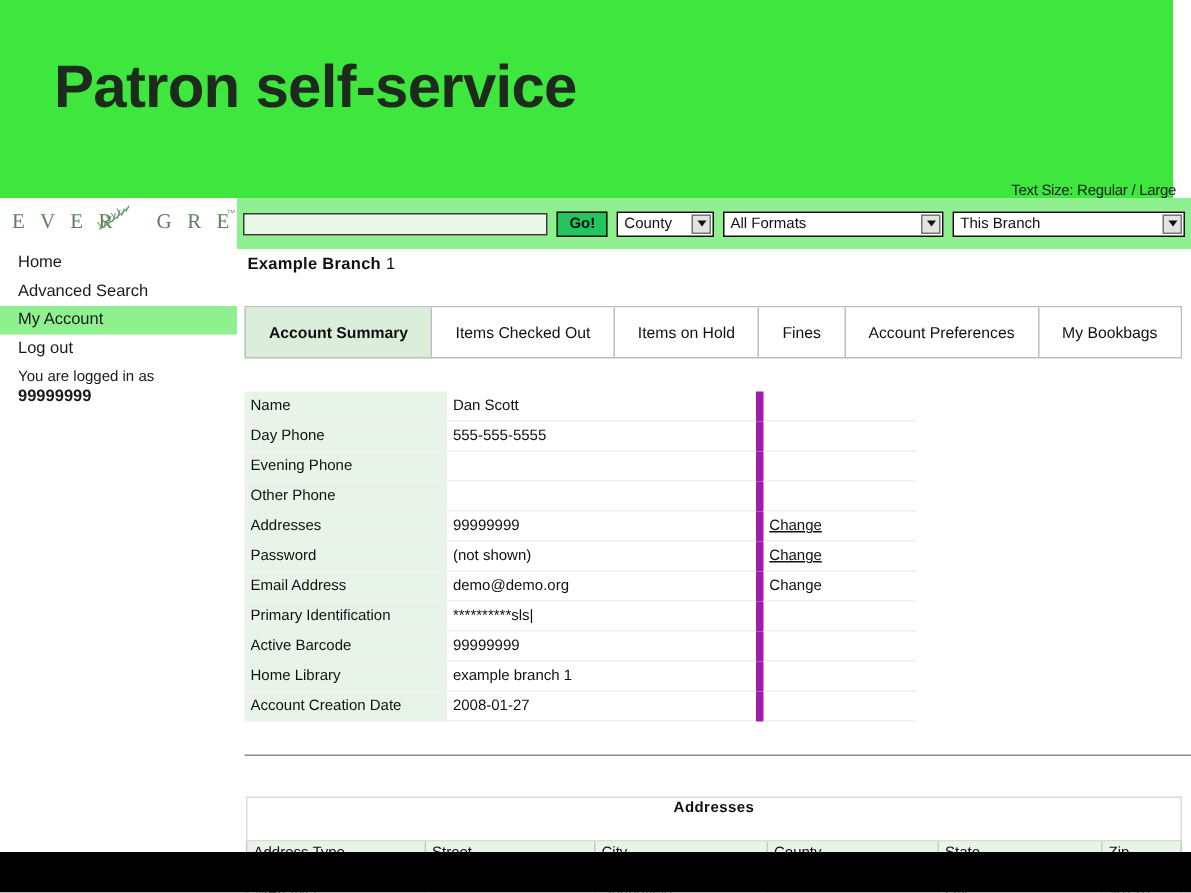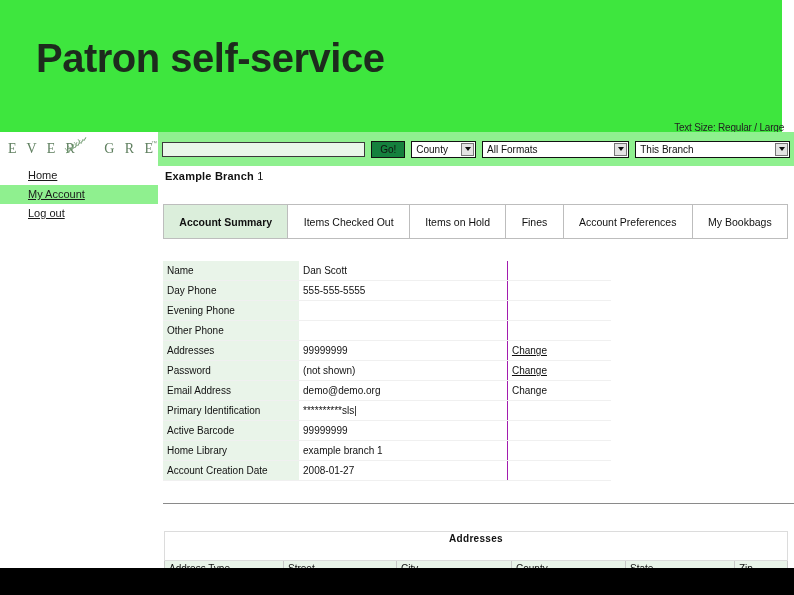--- a/index.html
+++ b/index.html
@@ -114,28 +114,29 @@
     background: #e9f7e9;
     border: 1px solid #3a3a3a;
     font-size: 10px;
     padding: 0 3px;
     box-sizing: border-box;
     font-family: "Liberation Sans", sans-serif;
   }
   .go-btn {
     height: 17px;
     min-width: 34px;
-    background: #15803d;
+    background: #22c55e;
     border: 1px solid #111;
     font-size: 10px;
     color: #111;
     padding: 0 5px;
     cursor: pointer;
     font-family: "Liberation Sans", sans-serif;
     line-height: 15px;
+    font-weight: bold;
   }
   .dd {
     height: 17px;
     border: 1px solid #111;
     background: #ffffff;
     font-size: 10px;
     position: relative;
     display: flex;
     align-items: center;
     padding-left: 4px;
@@ -171,24 +172,23 @@
   
   .sidebar {
     position: absolute;
     left: 0;
     top: 34px;
     width: 158px;
   }
   .side-item {
     font-size: 11px;
     color: #1a1a1a;
-    padding: 3px 0 3px 28px;
+    padding: 3px 0 3px 12px;
     line-height: 13px;
     cursor: pointer;
-    text-decoration: underline;
   }
   .side-item.active {
     background: #8ff08f;
   }
   .side-note {
     font-size: 10px;
     color: #1a1a1a;
     padding: 4px 0 0 12px;
     line-height: 12px;
   }
@@ -255,21 +255,21 @@
     width: 134px;
     background: #e9f4e9;
   }
   .acct-value {
     width: 210px;
     background: #ffffff;
   }
   .acct-action {
     width: 100px;
     background: #ffffff;
-    border-left: 1px solid #a21caf;
+    border-left: 5px solid #a21caf;
   }
   .acct-action a {
     color: #111;
     text-decoration: underline;
   }
   .acct-action a.plain { text-decoration: none; }
 
   .divider {
     margin-top: 22px;
     width: 631px;
@@ -379,22 +379,27 @@
         <span>This Branch</span>
         <span class="arrow">
             <i></i>
           </span>
       </div>
     </div>
   </div>
 
   <div class="sidebar">
     <div class="side-item">Home</div>
+    <div class="side-item">Advanced Search</div>
     <div class="side-item active">My Account</div>
     <div class="side-item">Log out</div>
+    <div class="side-note">
+      <span>You are logged in as</span><br>
+      <b>99999999</b>
+    </div>
   </div>
 
   <div class="main">
 
     <div class="branch-name">
       <b>Example Branch</b><span> 1</span>
     </div>
 
     <div class="tabs">
       <div class="tab active">Account Summary</div>

